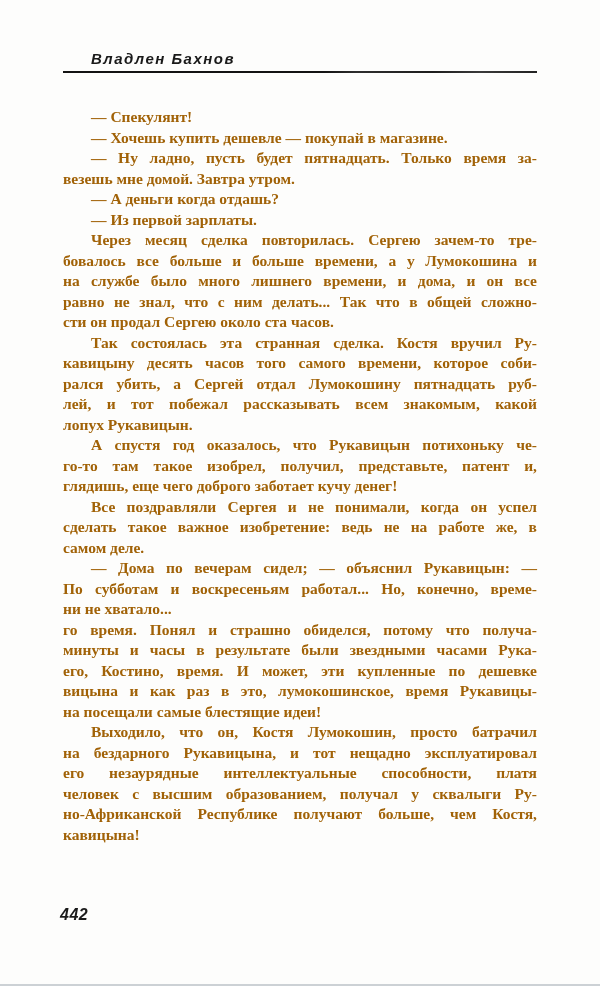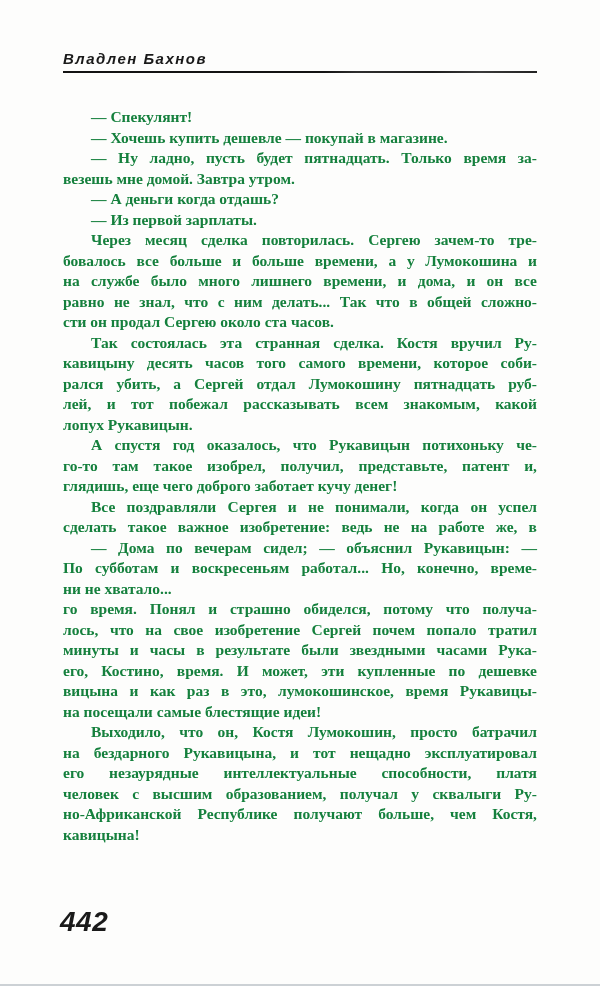--- a/index.html
+++ b/index.html
@@ -24,52 +24,53 @@
   }
   .header-author {
     display: block;
     font-family: "Liberation Sans", sans-serif;
     font-weight: bold;
     font-style: italic;
     font-size: 15px;
     letter-spacing: 1.5px;
     color: #1a1a1a;
     white-space: nowrap;
+    margin-left: 28px;
   }
   .header-rule {
     margin-top: 4px;
     height: 2px;
     
     background: linear-gradient(90deg, #131313 0%, #131313 55%, #2e2e2e 62%, #1d1d1d 78%, #3a3a3a 88%, #222222 100%);
   }
   .body-text {
     position: absolute;
     top: 107px;
     left: 63px;
     width: 474px;
   }
   .paragraph { margin: 0; }
   .text-line {
     font-size: 15.5px;
     line-height: 20.5px;
     font-weight: bold;
     text-align: justify;
     text-align-last: justify;
-    color: #15803d;
+    color: #a16207;
   }
   .text-line.last { text-align-last: left; }
   .text-line.first { text-indent: 28px; }
   .folio {
     position: absolute;
     top: 906px;
     left: 60px;
     font-family: "Liberation Sans", sans-serif;
     font-weight: bold;
     font-style: italic;
-    font-size: 28px;
+    font-size: 16px;
     letter-spacing: 0.5px;
     color: #1a1a1a;
   }
   .scan-edge {
     position: absolute;
     left: 0;
     right: 0;
     bottom: 0;
     height: 2px;
     background: #ccd1d5;
@@ -117,29 +118,29 @@
         <div class="text-line last">лопух Рукавицын.</div>
       </div>
       <div class="paragraph">
         <div class="text-line first">А спустя год оказалось, что Рукавицын потихоньку че-</div>
         <div class="text-line">го-то там такое изобрел, получил, представьте, патент и,</div>
         <div class="text-line last">глядишь, еще чего доброго заботает кучу денег!</div>
       </div>
       <div class="paragraph">
         <div class="text-line first">Все поздравляли Сергея и не понимали, когда он успел</div>
         <div class="text-line">сделать такое важное изобретение: ведь не на работе же, в</div>
+        <div class="text-line last">самом деле.</div>
       </div>
       <div class="paragraph">
         <div class="text-line first">— Дома по вечерам сидел; — объяснил Рукавицын: —</div>
         <div class="text-line">По субботам и воскресеньям работал... Но, конечно, време-</div>
         <div class="text-line last">ни не хватало...</div>
       </div>
       <div class="paragraph">
         <div class="text-line">го время. Понял и страшно обиделся, потому что получа-</div>
-        <div class="text-line">лось, что на свое изобретение Сергей почем попало тратил</div>
         <div class="text-line">минуты и часы в результате были звездными часами Рука-</div>
         <div class="text-line">его, Костино, время. И может, эти купленные по дешевке</div>
         <div class="text-line">вицына и как раз в это, лумокошинское, время Рукавицы-</div>
         <div class="text-line last">на посещали самые блестящие идеи!</div>
       </div>
       <div class="paragraph">
         <div class="text-line first">Выходило, что он, Костя Лумокошин, просто батрачил</div>
         <div class="text-line">на бездарного Рукавицына, и тот нещадно эксплуатировал</div>
         <div class="text-line">его незаурядные интеллектуальные способности, платя</div>
         <div class="text-line">человек с высшим образованием, получал у сквалыги Ру-</div>

